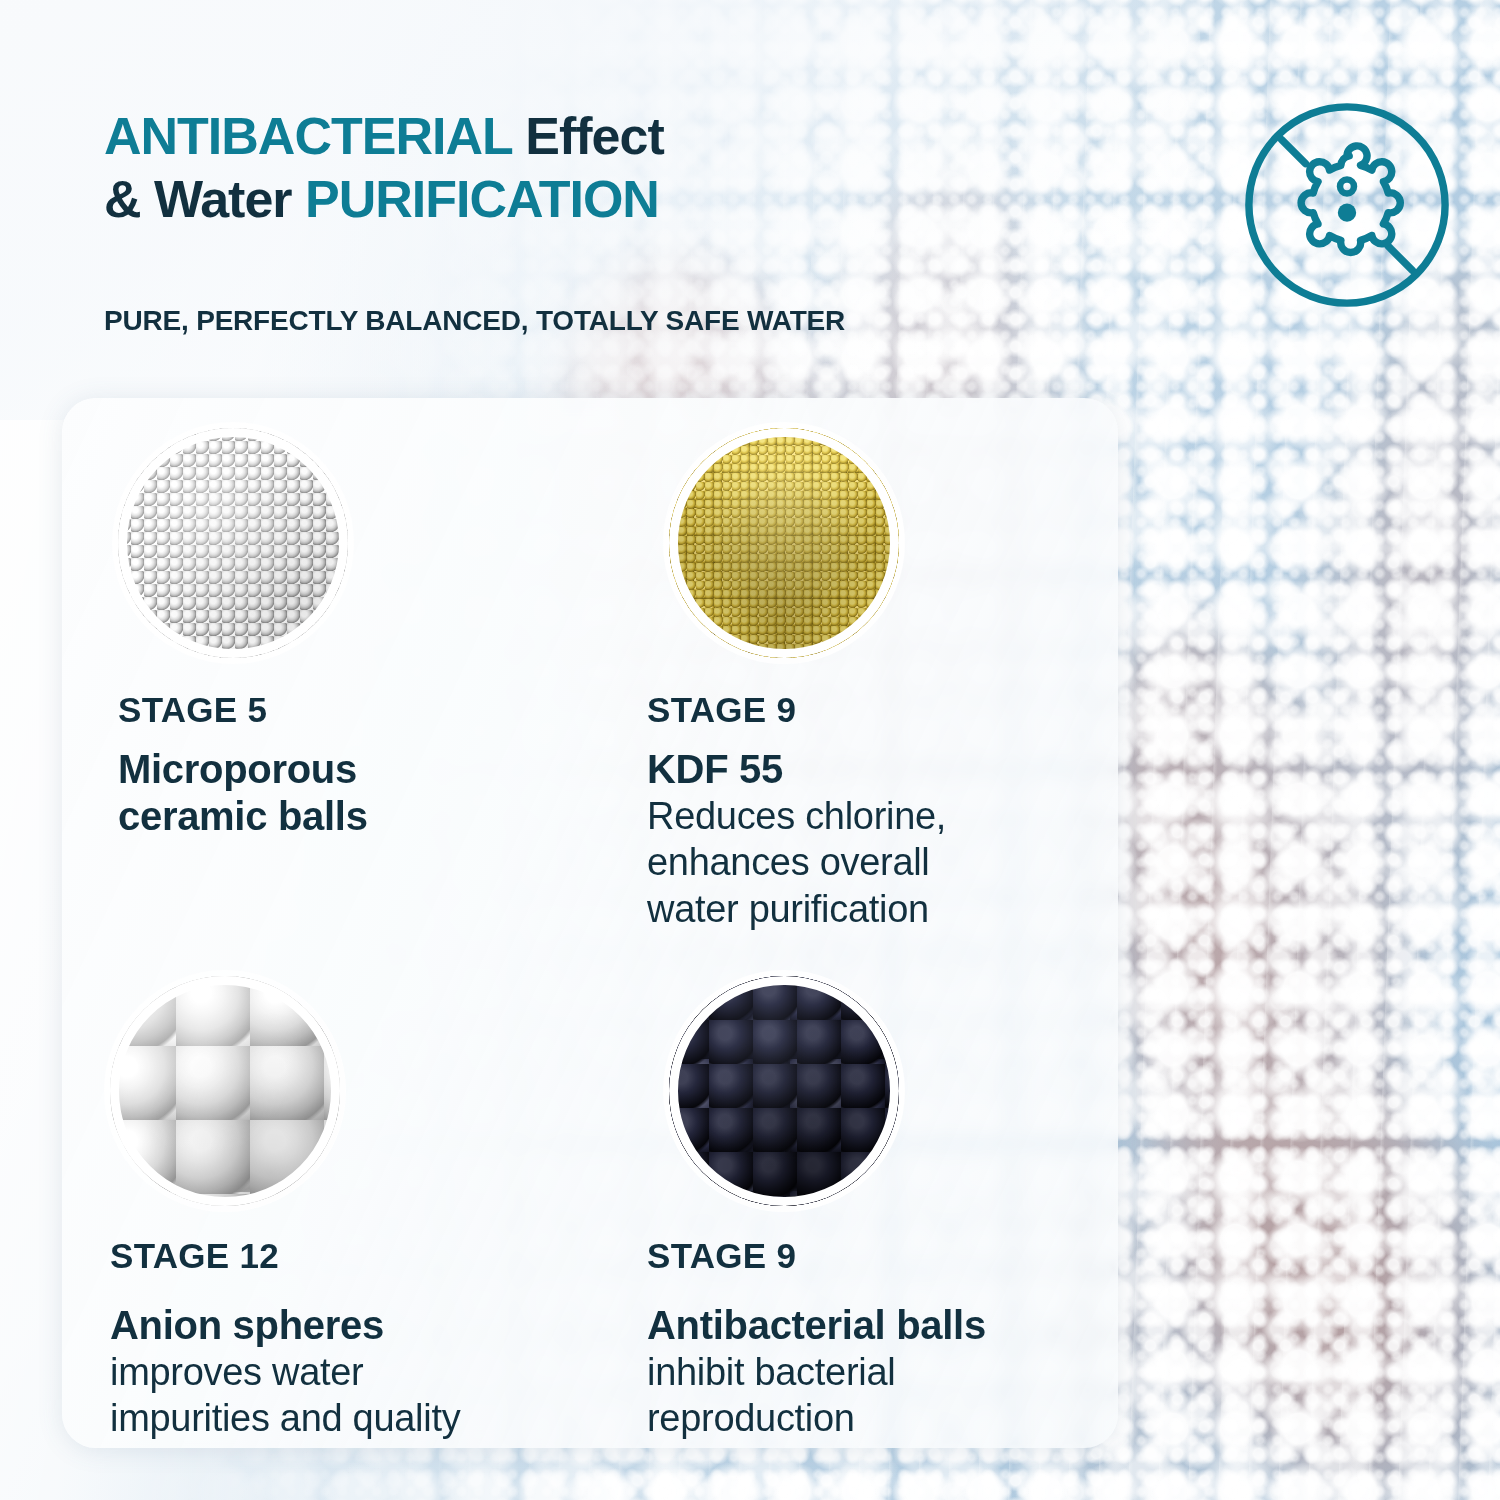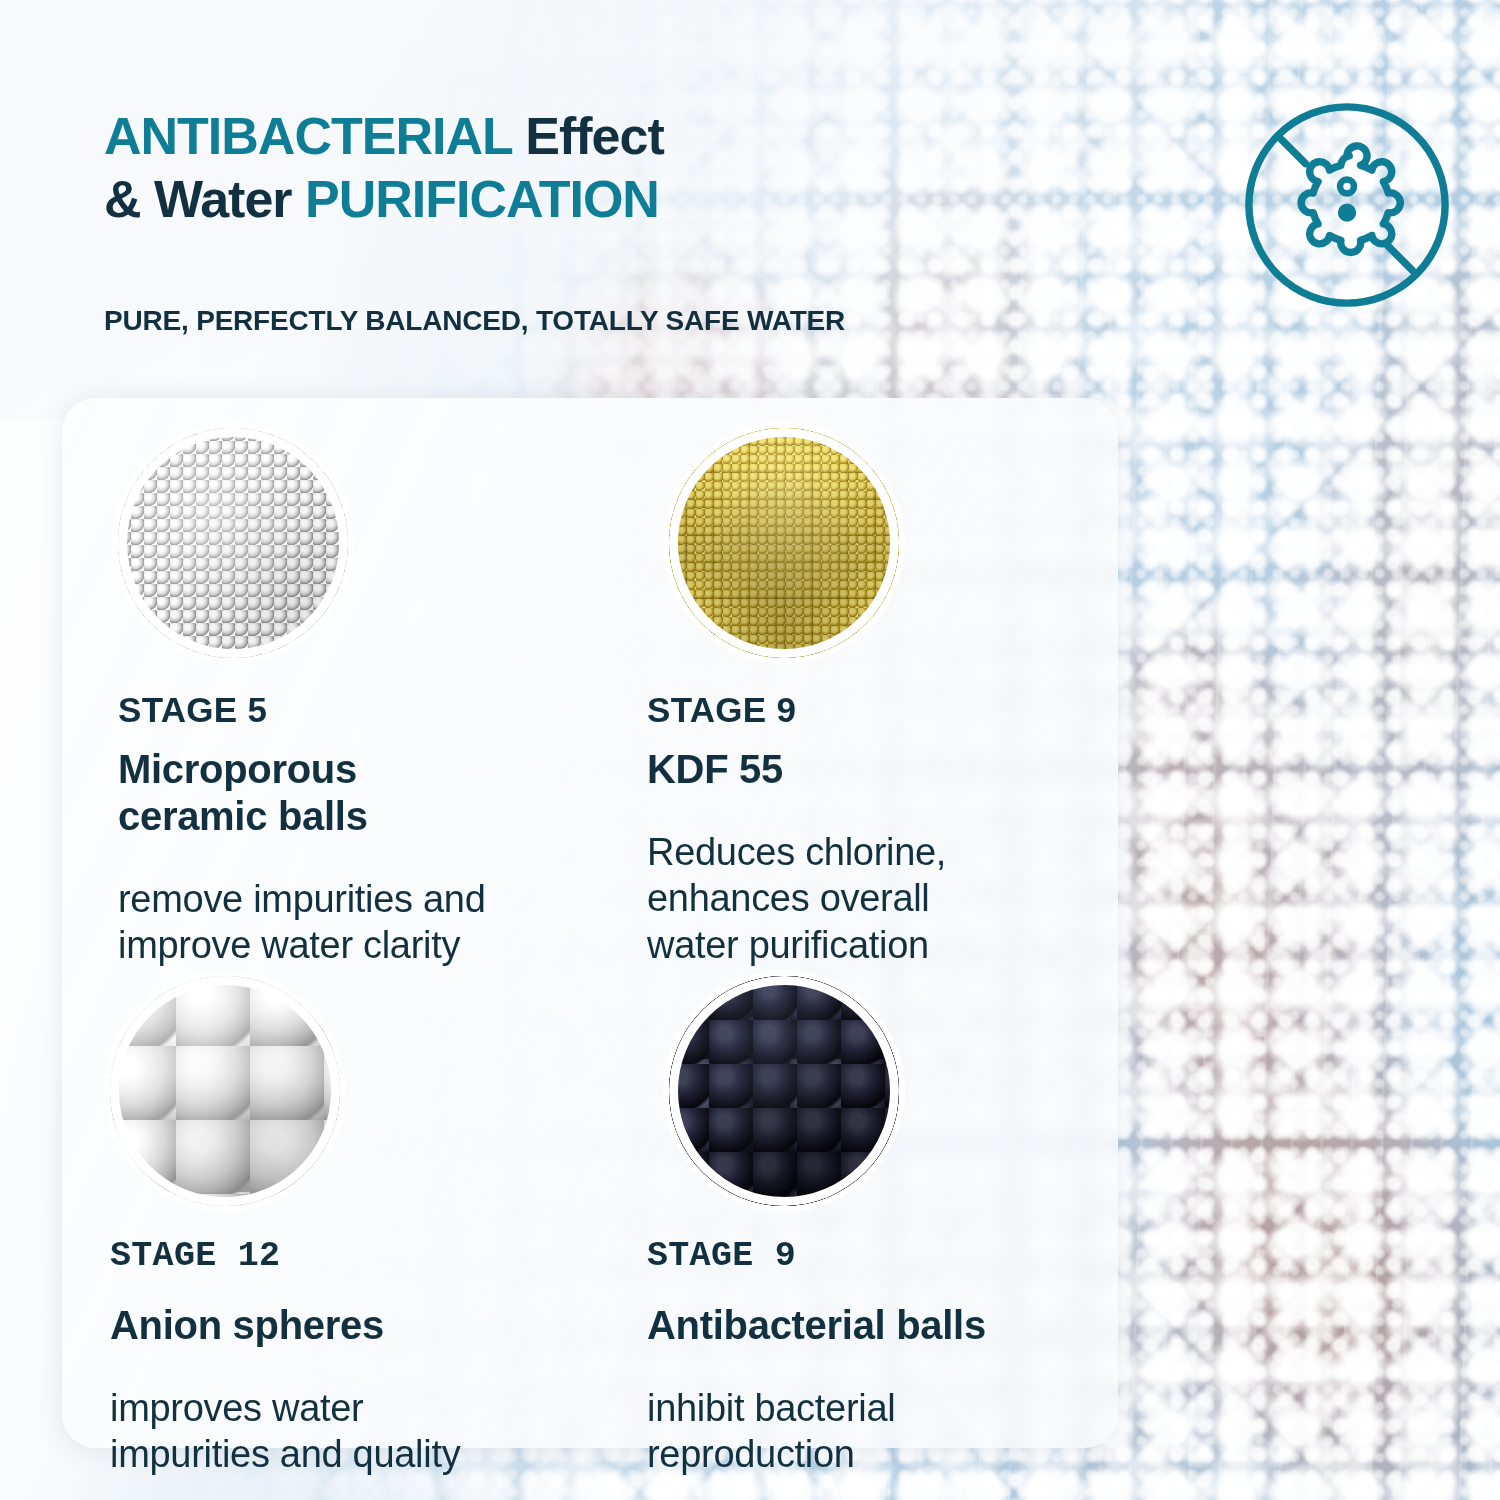--- a/index.html
+++ b/index.html
@@ -137,23 +137,23 @@
   .stage-no{
     font-size:35px; font-weight:bold; color:#12303f;
     letter-spacing:.3px; margin-top:32px;
   }
   .stage-name{
     font-size:40px; font-weight:bold; color:#12303f;
     line-height:1.17; margin-top:16px; letter-spacing:-.3px;
   }
   .stage-desc{
     font-size:38px; font-weight:400; color:#12303f;
-    line-height:1.22; letter-spacing:-.3px;margin-top:36px;
-  }
-  .s-bl .stage-no, .s-br .stage-no{ margin-top:30px;font-family:Liberation Mono, monospace; }
+    line-height:1.22; letter-spacing:-.3px;
+  }
+  .s-bl .stage-no, .s-br .stage-no{ margin-top:30px; }
   .s-bl .stage-name, .s-br .stage-name{ margin-top:26px; }
 
   
   .tex{ position:absolute; inset:0; }
 
   
   .tex-white-gran{
     background-color:#f2f2f2;
     background-image:
       radial-gradient(circle at 33% 32%, #ffffff 0 22%, #e3e3e3 42%, #bdbdbd 58%, #8e8e8e 70%, rgba(120,120,120,0) 76%),
@@ -287,24 +287,20 @@
     <div class="stage s-tl">
       <div class="media">
         <div class="tex tex-white-gran"></div>
         <div class="rim"></div>
       </div>
       <div class="stage-no">STAGE 5</div>
       <div class="stage-name">
         <div>Microporous</div>
         <div>ceramic balls</div>
       </div>
-      <div class="stage-desc">
-        <div>remove impurities and</div>
-        <div>improve water clarity</div>
-      </div>
     </div>
 
     <div class="stage s-tr">
       <div class="media">
         <div class="tex tex-gold"></div>
         <div class="rim"></div>
       </div>
       <div class="stage-no">STAGE 9</div>
       <div class="stage-name">
         <div>KDF 55</div>

